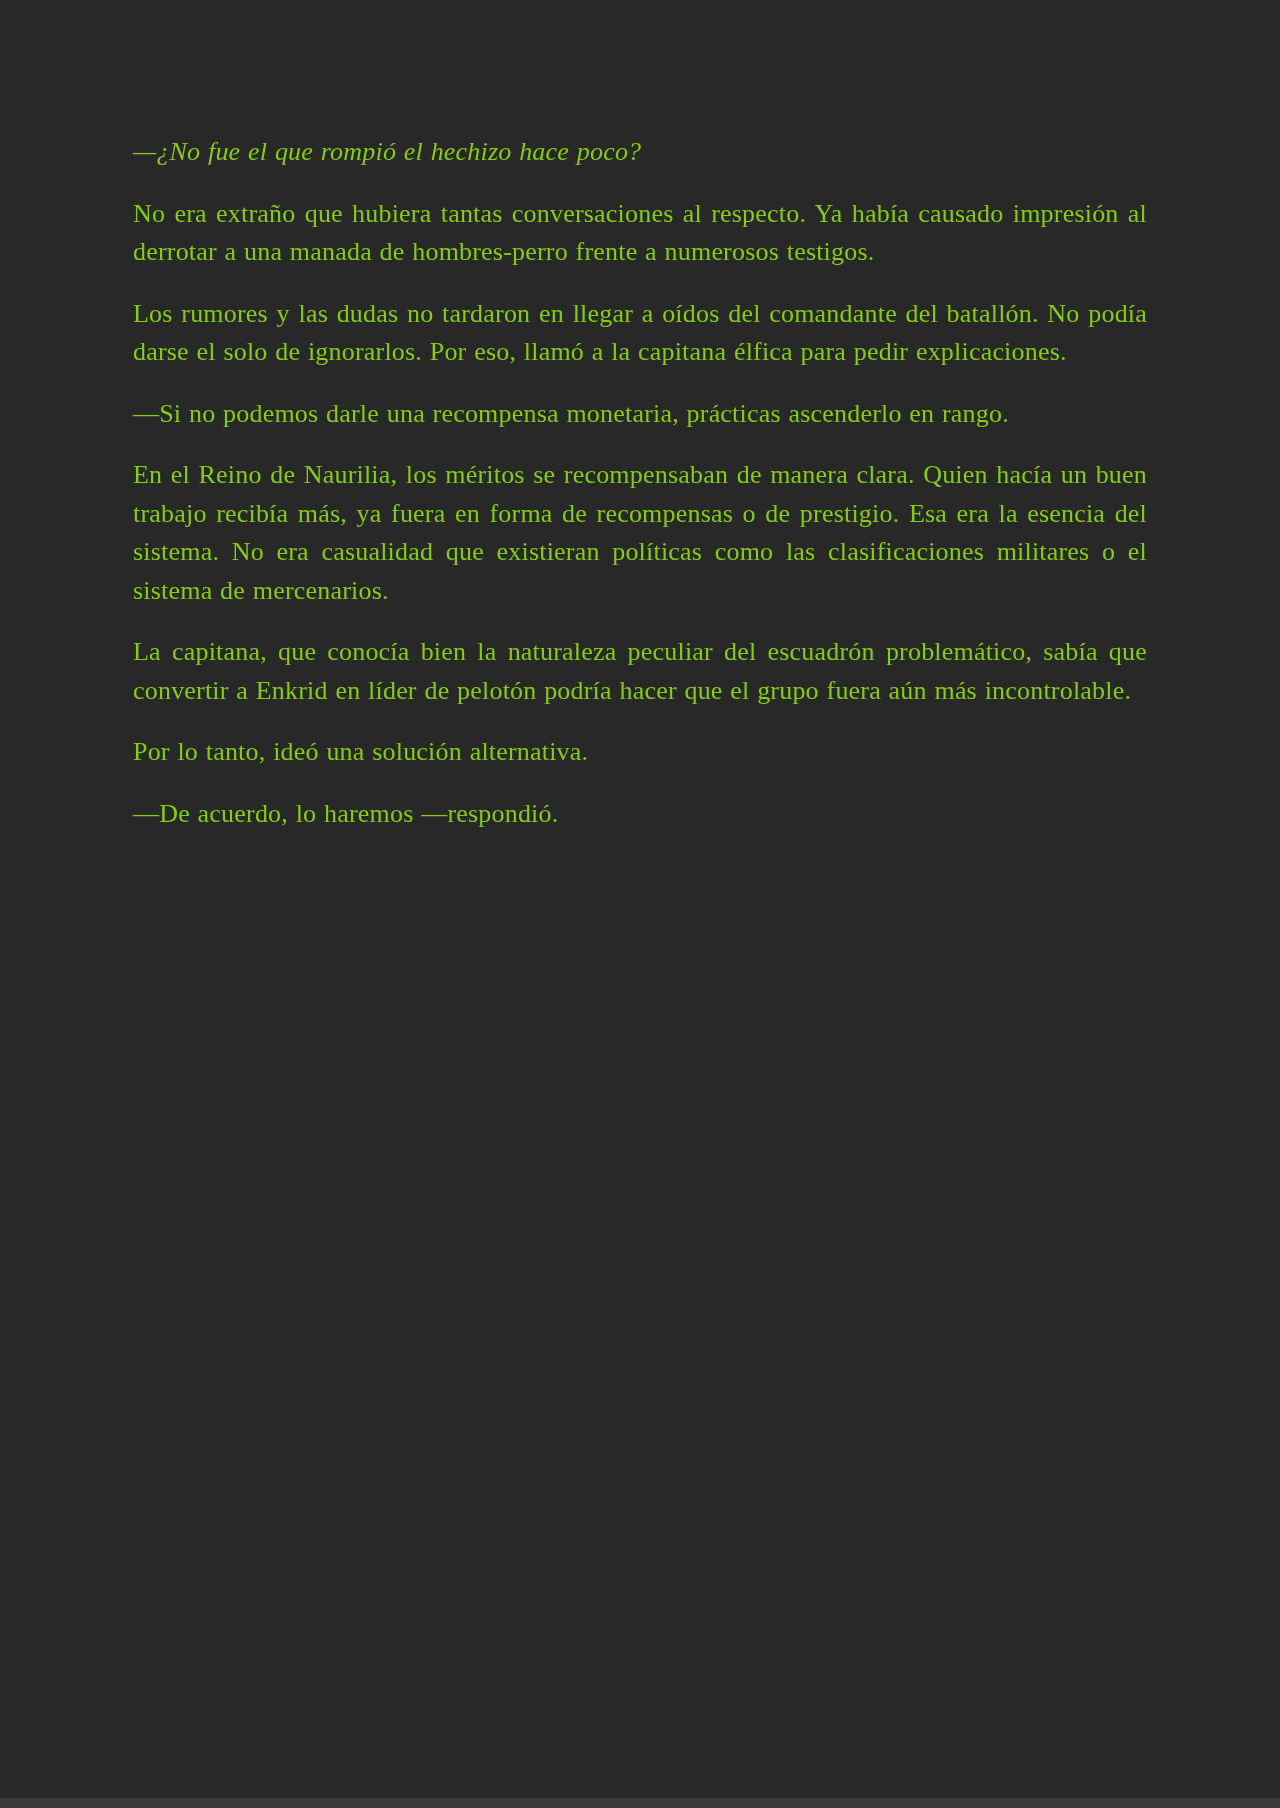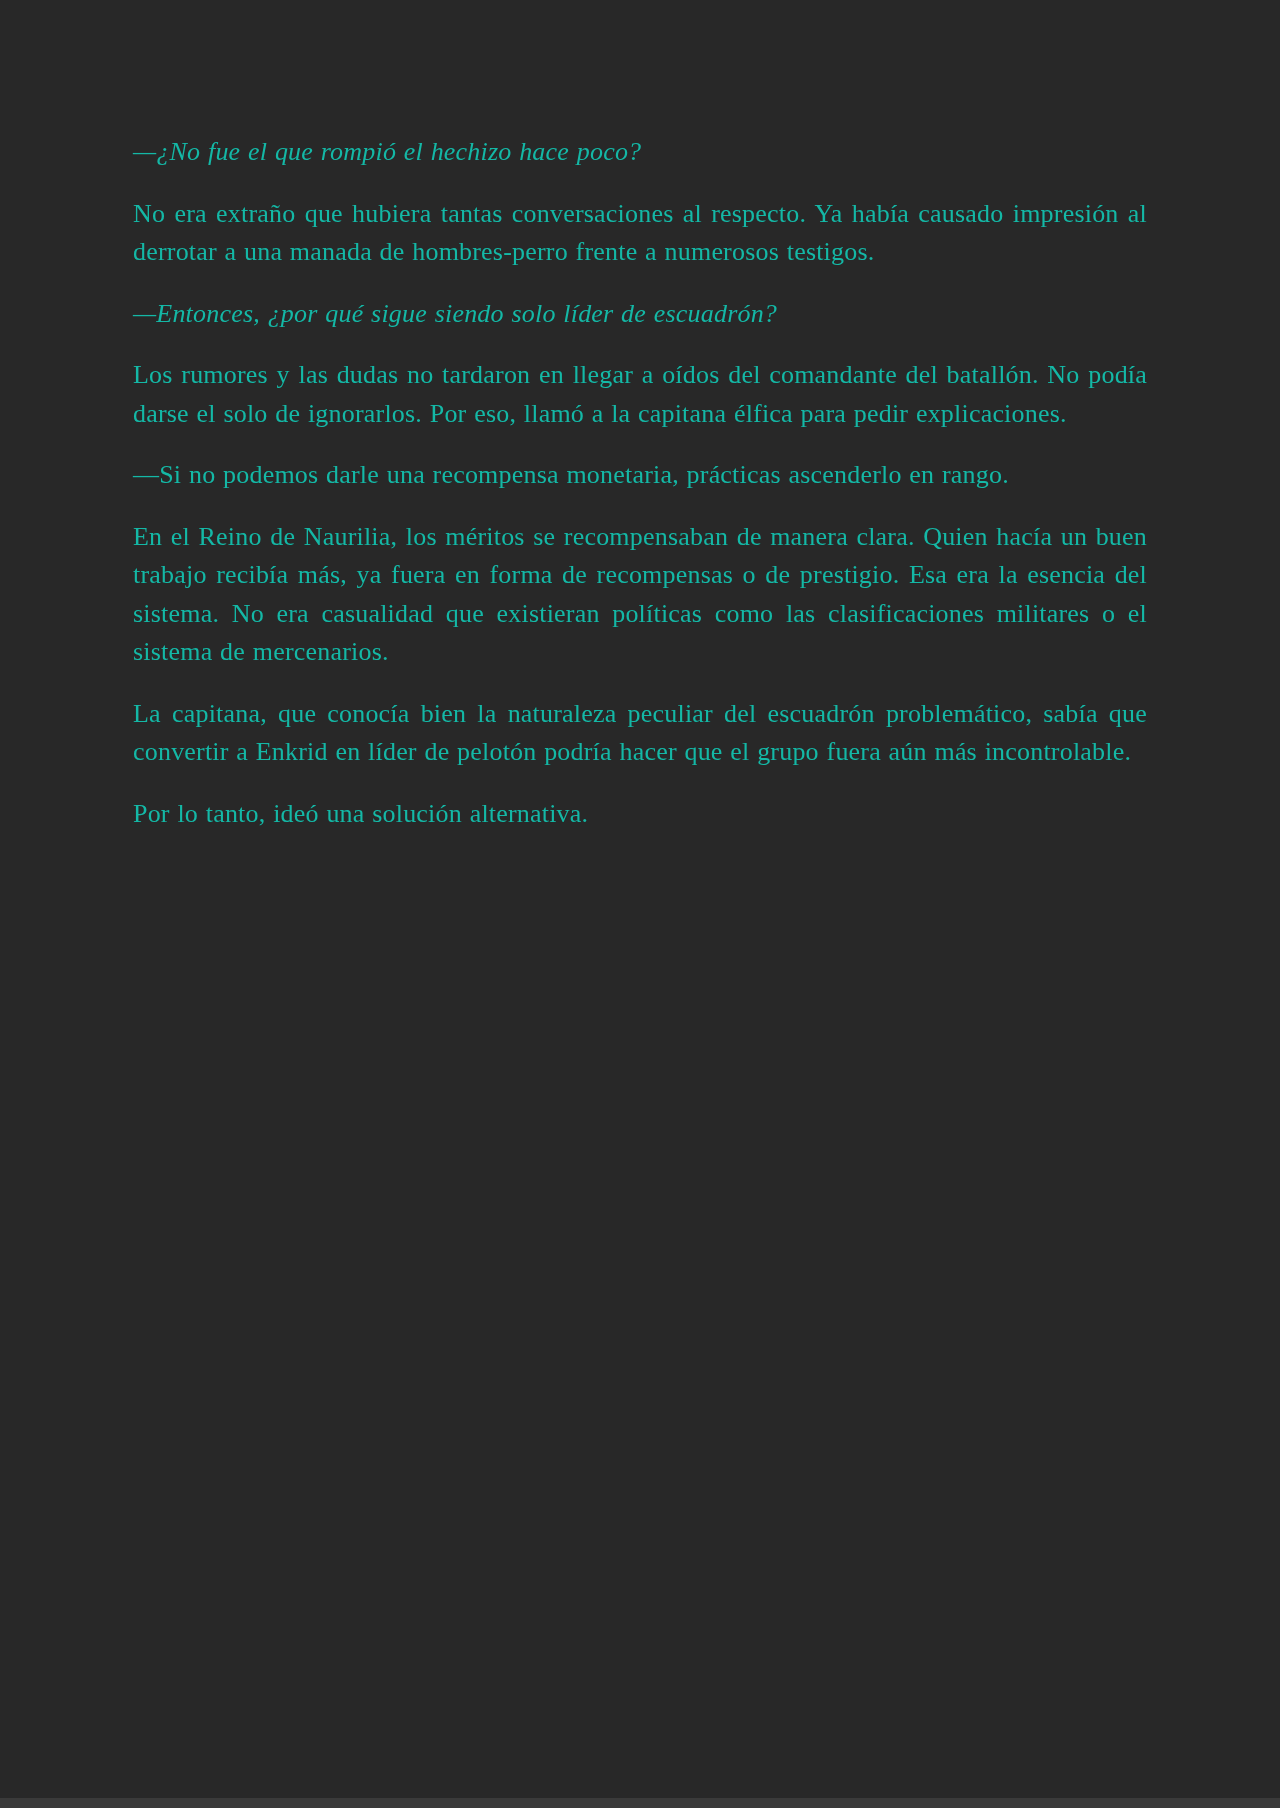--- a/index.html
+++ b/index.html
@@ -42,25 +42,25 @@
     bottom: 0;
     width: 100%;
     height: 10px;
     background: #3a3a3a;
   }
 </style>
 </head>
 <body style="background: rgb(40, 40, 40);">
 
 <div class="reader-page">
-  <div class="text-column" style="color: #14b8a6;">
+  <div class="text-column" style="color: #84cc16;">
       <p class="para italic">—¿No fue el que rompió el hechizo hace poco?</p>
       <p class="para">No era extraño que hubiera tantas conversaciones al respecto. Ya había causado impresión al derrotar a una manada de hombres-perro frente a numerosos testigos.</p>
-      <p class="para italic">—Entonces, ¿por qué sigue siendo solo líder de escuadrón?</p>
       <p class="para">Los rumores y las dudas no tardaron en llegar a oídos del comandante del batallón. No podía darse el solo de ignorarlos. Por eso, llamó a la capitana élfica para pedir explicaciones.</p>
       <p class="para">—Si no podemos darle una recompensa monetaria, prácticas ascenderlo en rango.</p>
       <p class="para">En el Reino de Naurilia, los méritos se recompensaban de manera clara. Quien hacía un buen trabajo recibía más, ya fuera en forma de recompensas o de prestigio. Esa era la esencia del sistema. No era casualidad que existieran políticas como las clasificaciones militares o el sistema de mercenarios.</p>
       <p class="para">La capitana, que conocía bien la naturaleza peculiar del escuadrón problemático, sabía que convertir a Enkrid en líder de pelotón podría hacer que el grupo fuera aún más incontrolable.</p>
       <p class="para">Por lo tanto, ideó una solución alternativa.</p>
+      <p class="para">—De acuerdo, lo haremos —respondió.</p>
     </div>
 </div>
 
 <div class="footer-bar" style="background: rgb(58, 58, 58);"></div>
 
 </body></html>

